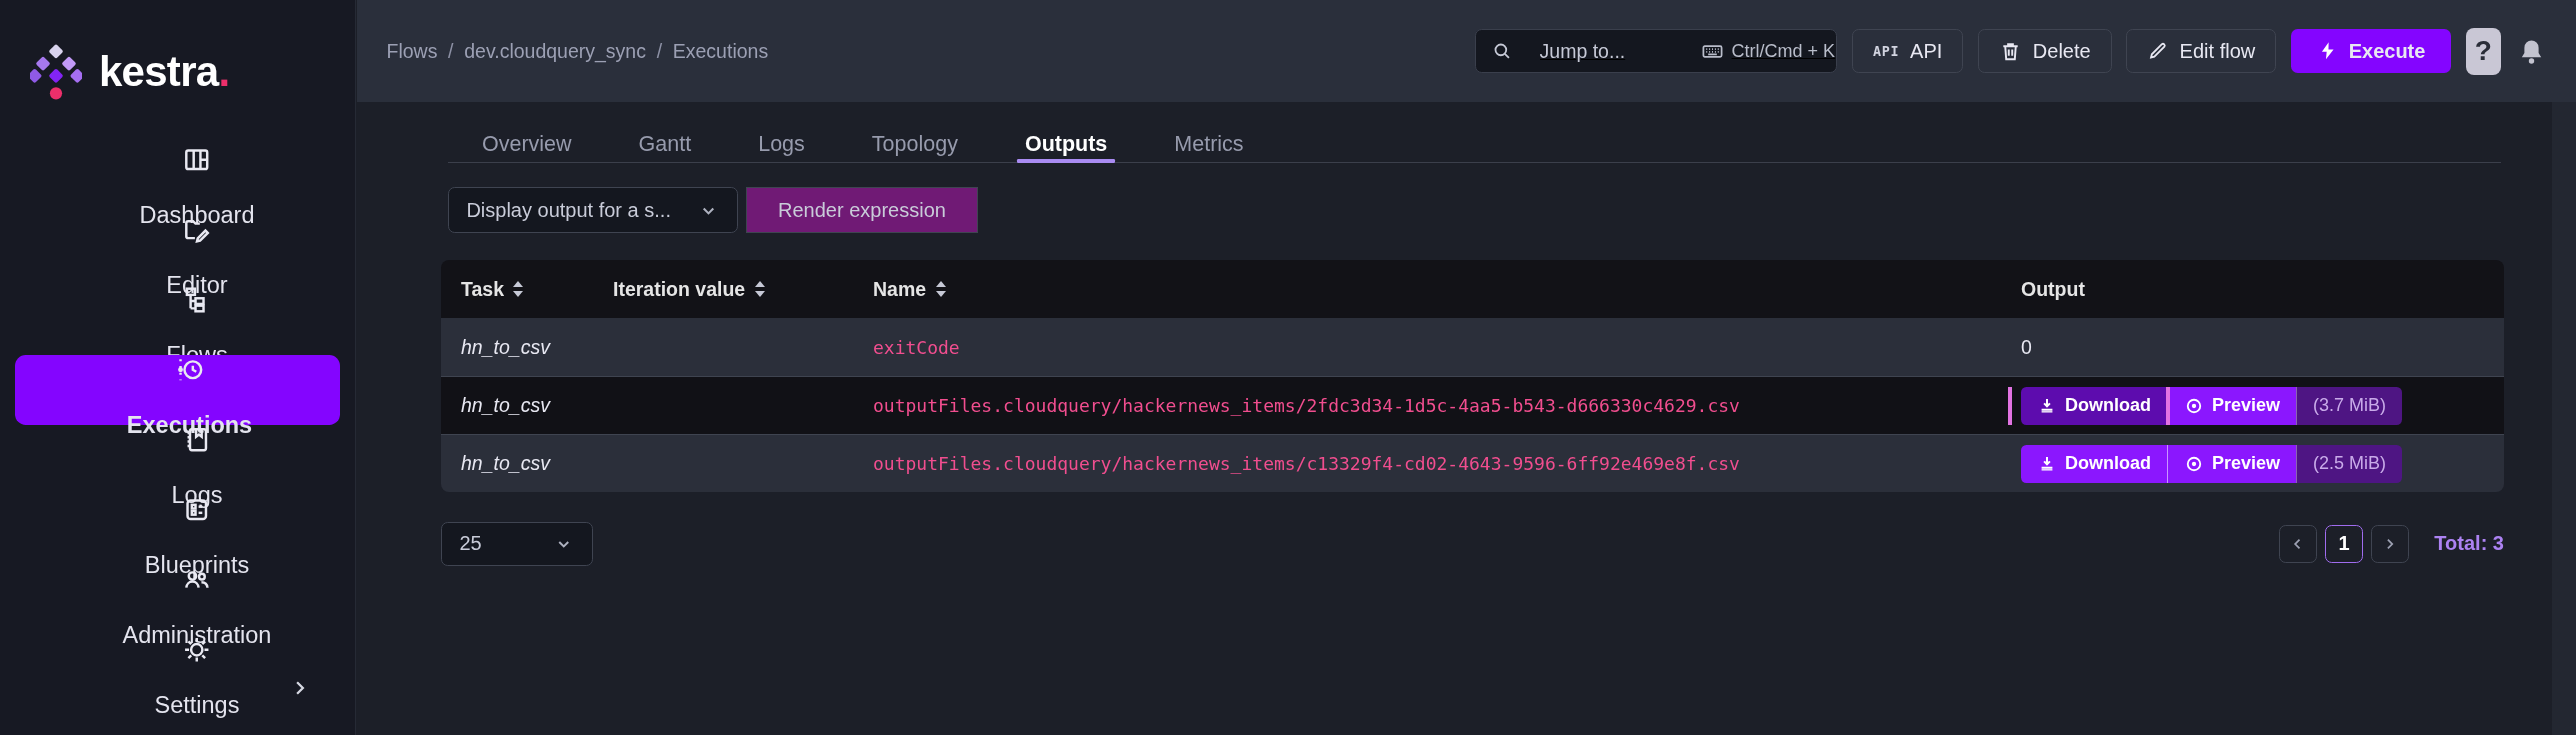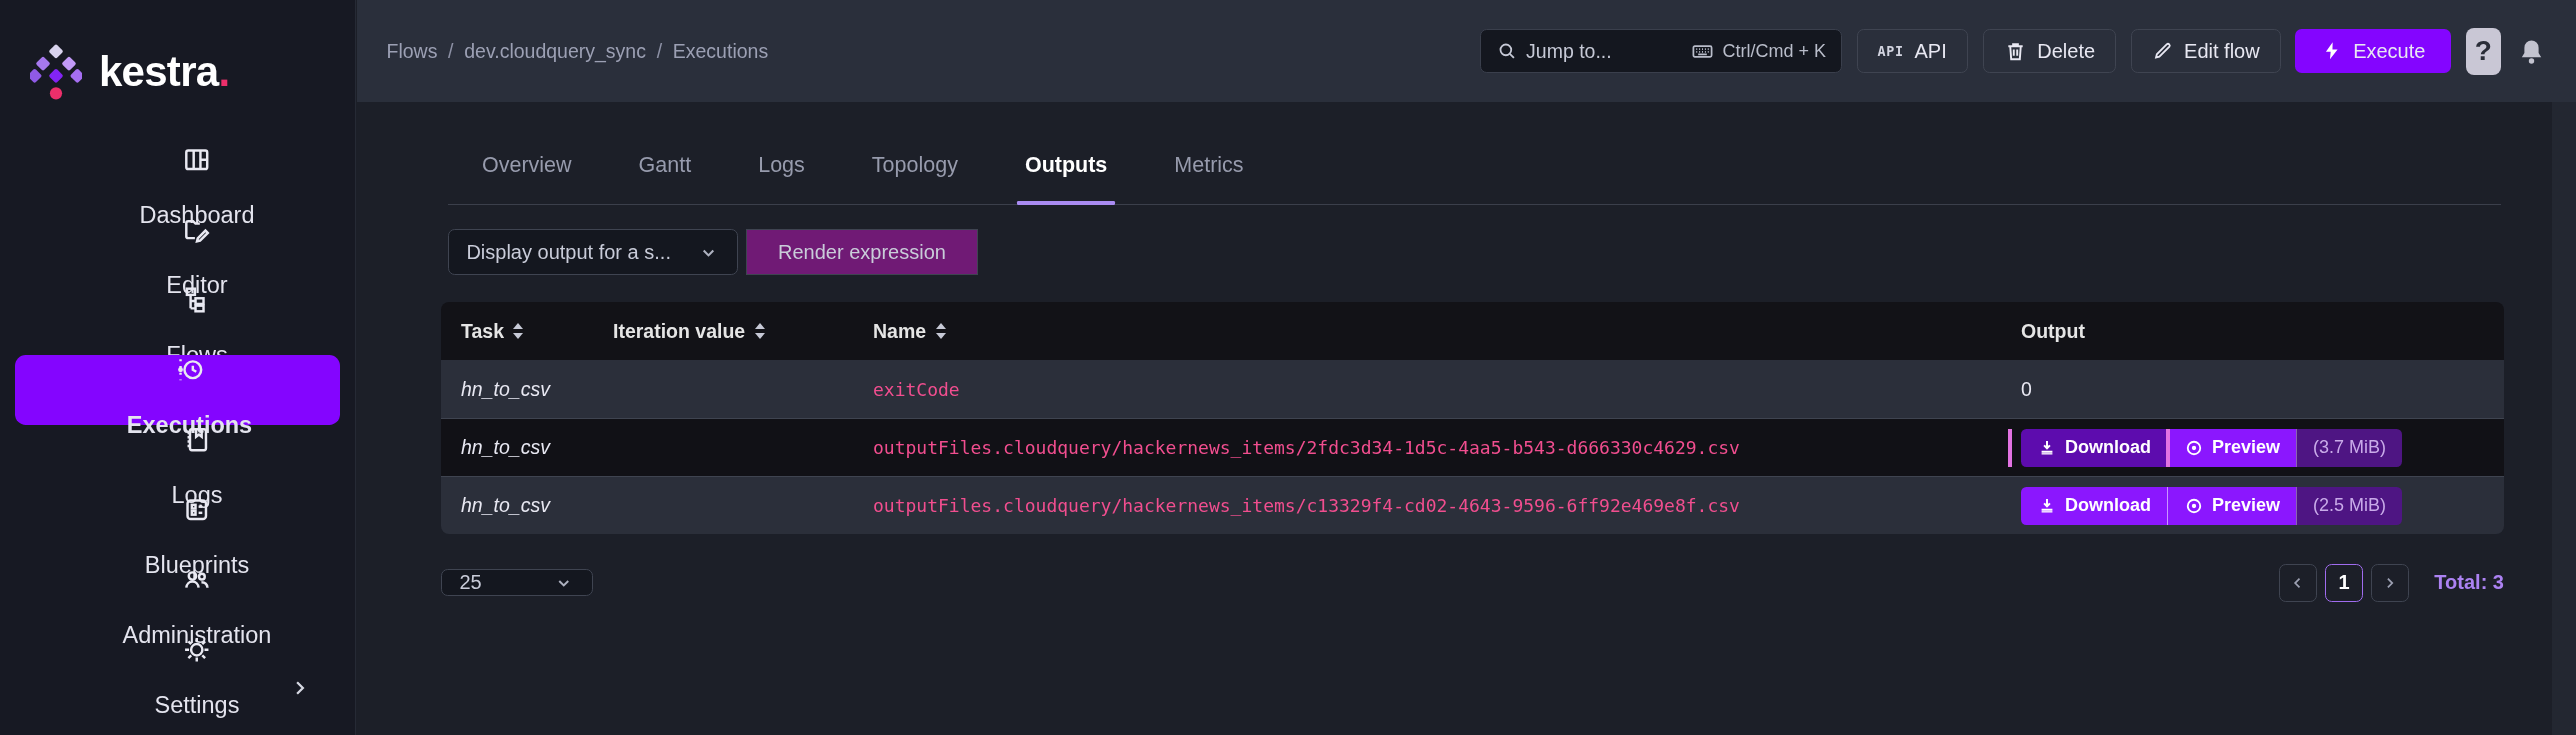--- a/index.html
+++ b/index.html
@@ -26,34 +26,34 @@
   .scroll-strip { position:absolute; right:0; top:102px; bottom:0; width:24px; background:#232731; }
 
   
   .topbar { height:102px; background:#2a2f3b; display:flex; align-items:center; padding:0 29.5px 0 29.5px; gap:16px; }
   .tb-left { display:flex; flex-direction:column; gap:5.4px; min-width:0; }
   .breadcrumb { display:flex; align-items:center; gap:10.7px; font-size:19.5px; color:#9ca0b4; }
   .crumb { cursor:pointer; }
   .crumb-sep { color:#8d91a5; }
   .page-title { font-size:28px; font-weight:700; color:#ffffff; letter-spacing:0.3px; }
   .tb-right { margin-left:auto; display:flex; align-items:center; gap:14.8px; }
-  .searchbox { width:362px; height:44px; background:#14171f; border:1.3px solid #3a3f4c; border-radius:6.7px; display:flex; align-items:center; gap:9px; padding:0 14.8px; }
+  .searchbox { width:362px; height:44px; background:#14171f; border:1.3px solid #3a3f4c; border-radius:6.7px; display:flex; align-items:center; gap:27px; padding:0 14.8px;text-decoration:underline; }
   .searchbox svg { flex:0 0 auto; }
   .search-input { background:transparent; border:none; outline:none; color:#c6c9d6; font-size:19.5px; font-family:"Liberation Sans",sans-serif; width:134px; }
   .search-input::placeholder { color:#c6c9d6; opacity:1; }
   .shortcut { margin-left:auto; display:flex; align-items:center; gap:8px; color:#b9bdca; font-size:18px; white-space:nowrap; }
   .btn { height:44px; padding:0 20px; border:1.3px solid #3f4451; border-radius:6.7px; background:transparent; color:#e8e8f2; font-size:20px; display:flex; align-items:center; gap:10.7px; cursor:pointer; white-space:nowrap; }
   .btn svg { flex:0 0 auto; }
   .api-glyph { font-family:"DejaVu Sans Mono",monospace; font-size:13.4px; font-weight:700; letter-spacing:0.7px; color:#d2d4e0; }
-  .btn-execute { background:#8405ff; border:none; font-weight:400; padding:0 25.5px; }
+  .btn-execute { background:#8405ff; border:none; font-weight:700; padding:0 25.5px; }
   .help-badge { width:35px; height:47px; background:#c9c7d5; color:#2a2d38; border-radius:8px; display:flex; align-items:center; justify-content:center; font-size:28px; font-weight:700; cursor:pointer; }
   .bell { color:#c2c3cf; display:flex; cursor:pointer; }
 
   
-  .tabs { position:relative; height:103px; display:flex; align-items:center; gap:67px; padding:24px 0 0 125px; }
+  .tabs { position:relative; height:61px; display:flex; align-items:center; gap:67px; padding:24px 0 0 125px; }
   .tabs::after { content:""; position:absolute; left:91px; right:75px; bottom:0; height:1.3px; background:#3b3f4b; }
   .tab { position:relative; height:100%; display:flex; align-items:center; font-size:21.5px; color:#979bad; cursor:pointer; }
   .tab.active { color:#ffffff; font-weight:700; }
   .tab.active::after { content:""; position:absolute; left:-8px; right:-8px; bottom:0; height:4px; background:#a98bf2; z-index:2; border-radius:1.3px; }
 
   
   .controls { display:flex; gap:8px; margin:24px 0 0 91px; }
   .select { height:46px; background:#14171f; border:1.3px solid #3f4451; border-radius:6.7px; display:flex; align-items:center; gap:16px; padding:0 17.4px; color:#c9ccd9; font-size:20px; cursor:pointer; }
   .select .sel-caret { margin-left:auto; display:flex; color:#aeb2c0; }
   .output-select { width:290px; }
@@ -81,21 +81,21 @@
   .fa-btn { height:38px; display:flex; align-items:center; gap:8px; color:#ffffff; font-size:18px; font-weight:600; padding:0 16px; cursor:pointer; border:none; }
   .btn-download { background:#8b17fe; border-radius:5.4px 0 0 5.4px; }
   .btn-download.pressed { background:#5d0cae; }
   .btn-preview { background:#8b17fe; border-left:1.3px solid rgba(255,255,255,0.55); }
   .size-chip { height:38px; display:flex; align-items:center; background:#4e1583; color:#c9abe9; font-size:18px; padding:0 16px; border-left:1.3px solid rgba(255,255,255,0.35); border-radius:0 5.4px 5.4px 0; }
   .dl-wrap { position:relative; display:inline-flex; }
   .annotation-box { position:absolute; left:-13.4px; top:-12px; right:-3.4px; bottom:-9.4px; border:4.7px solid #e273e2; border-radius:6.7px; pointer-events:none; z-index:3; }
 
   
   .pager-row { margin:29.5px 0 0 84px; width:2063px; display:flex; align-items:center; }
-  .pagesize-select { width:152px; height:27px; font-size:20px; }
+  .pagesize-select { width:152px; height:44px; font-size:20px; }
   .pg-cluster { margin-left:auto; display:flex; align-items:center; gap:8px; }
   .pg-btn { width:38px; height:38px; border:1.3px solid #3f4451; border-radius:6.7px; background:transparent; display:flex; align-items:center; justify-content:center; color:#9ca0b2; cursor:pointer; }
   .pg-btn svg { width:17.4px; height:17.4px; }
   .pg-current { border-color:#a06cef; color:#ffffff; font-weight:700; font-size:20px; }
   .pg-total { color:#ac82f2; font-size:20px; font-weight:600; margin-left:17.4px; }
 
   svg { display:block; }
 </style>
 </head>
 <body>

